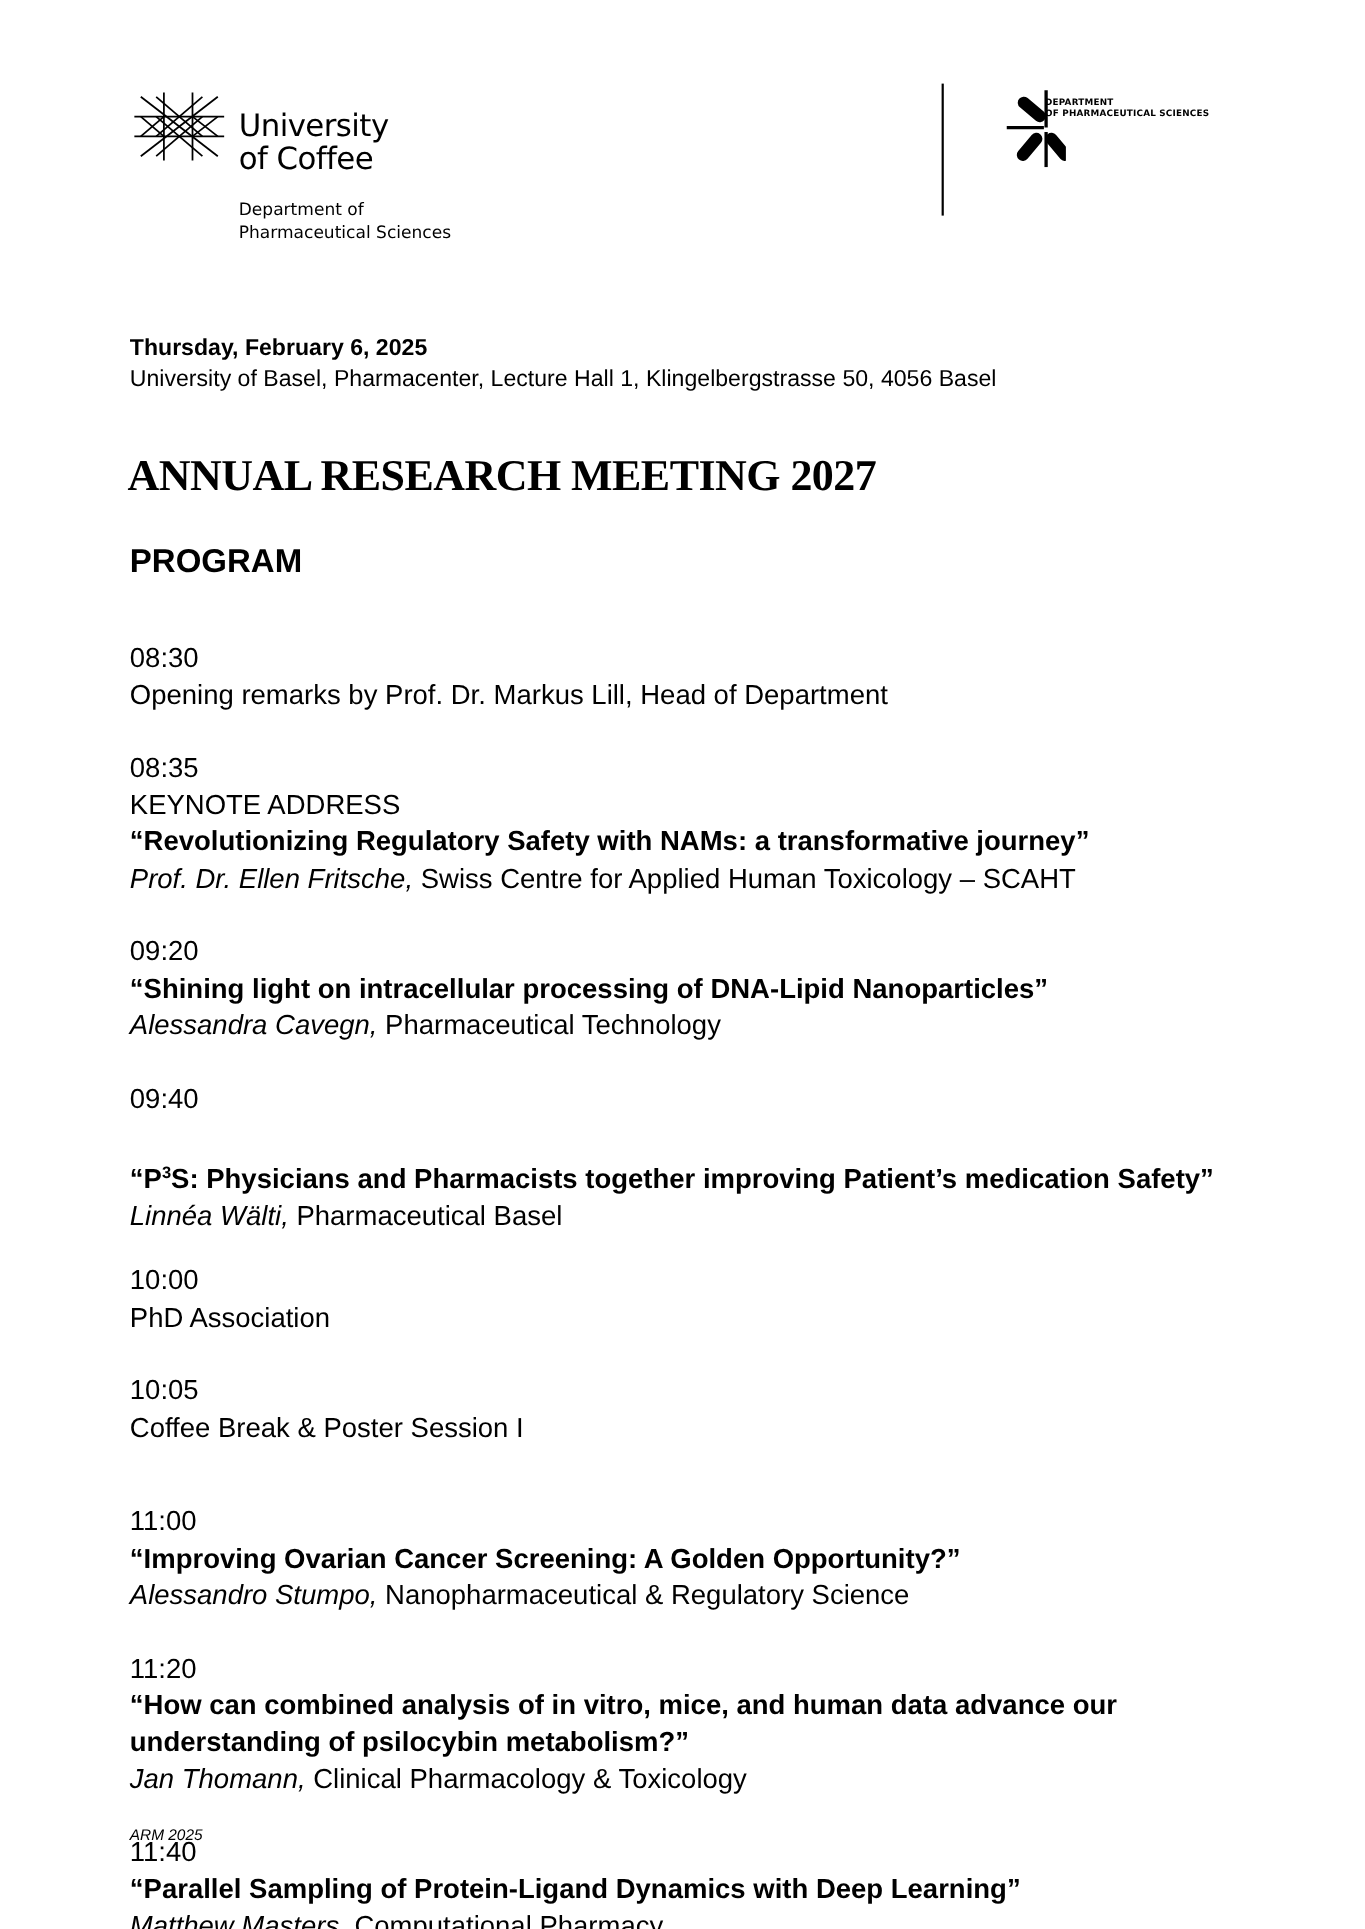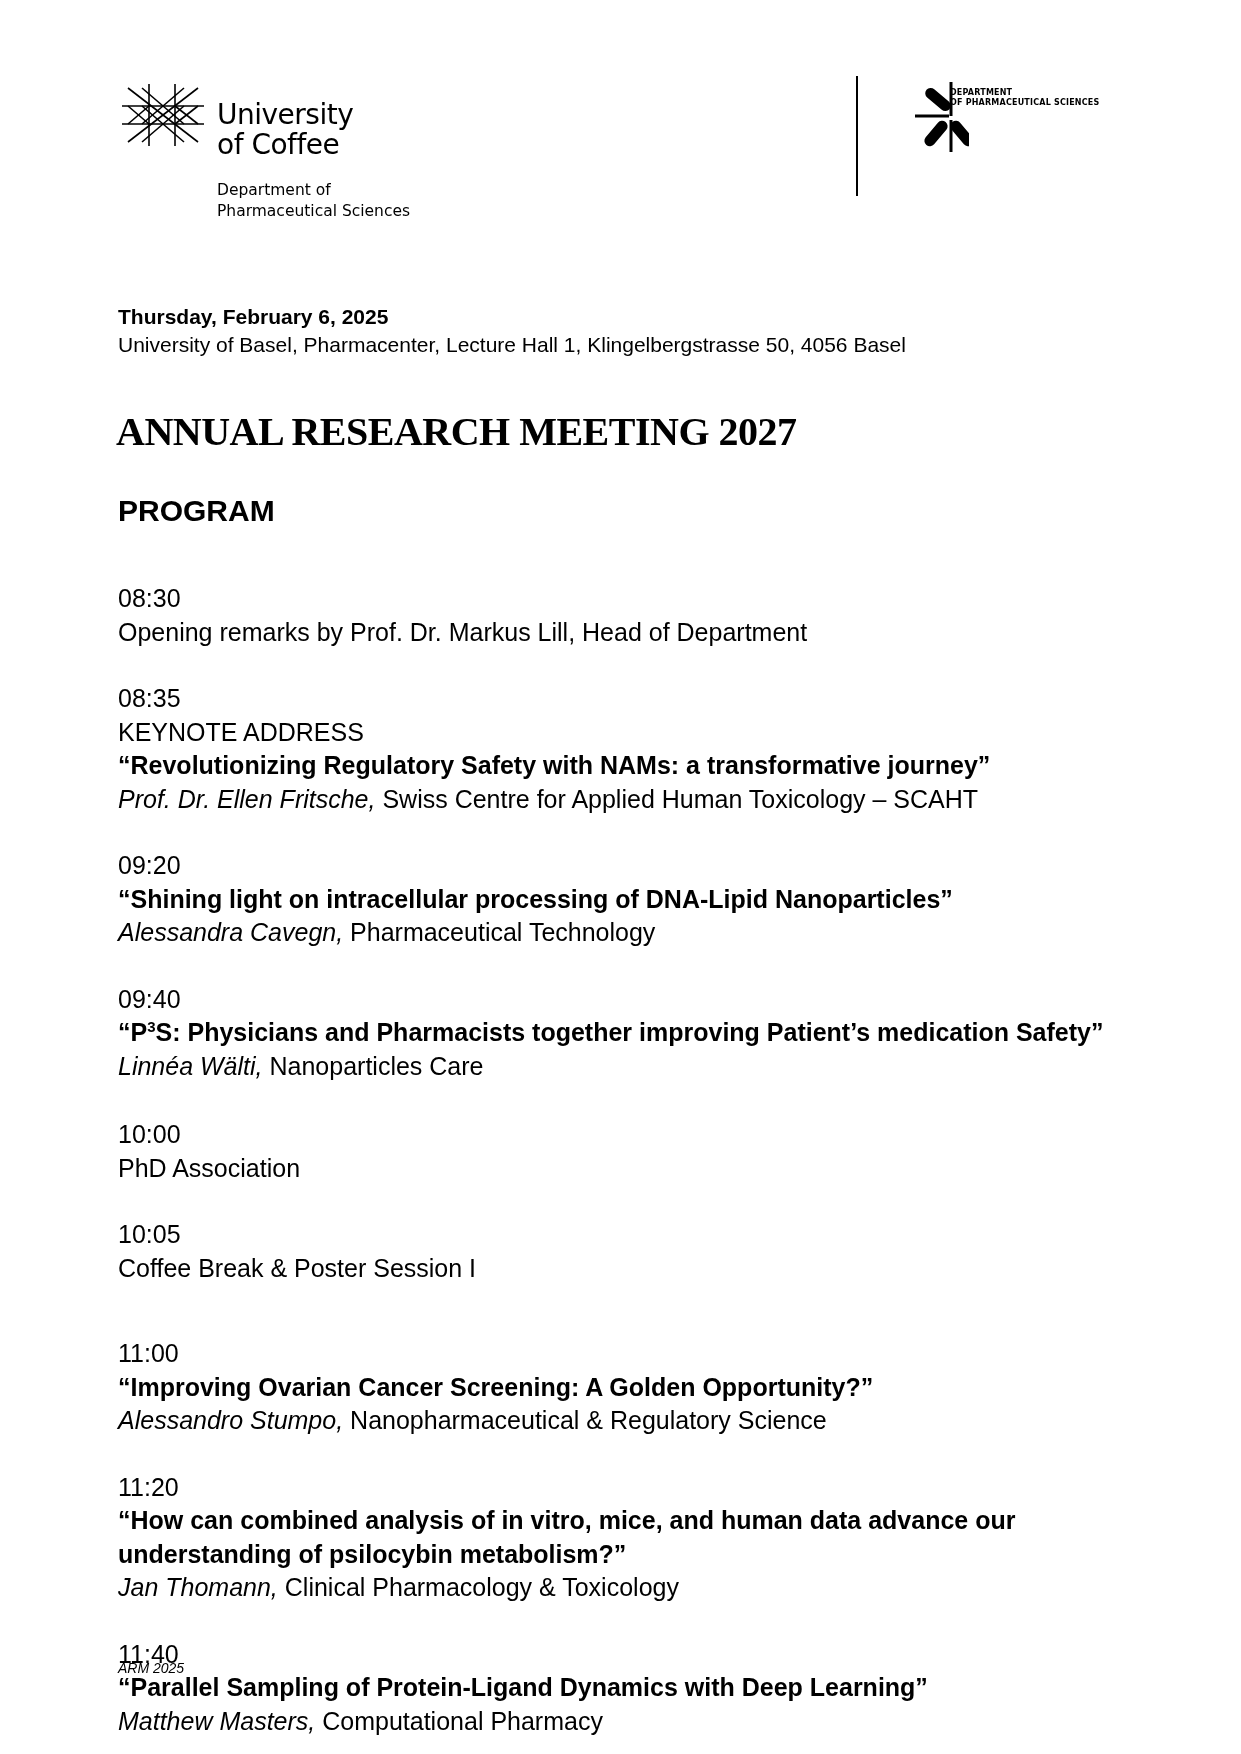--- a/index.html
+++ b/index.html
@@ -95,25 +95,25 @@
   </div>
 
   <div class="item" style="margin-bottom:33px;">
     <div class="time">09:20</div>
     <div class="body-col">
       <span class="talk">“Shining light on intracellular processing of DNA-Lipid Nanoparticles”</span>
       <span class="speaker-line"><span class="speaker-name">Alessandra Cavegn,</span><span> Pharmaceutical Technology</span></span>
     </div>
   </div>
 
-  <div class="item" style="margin-bottom:35px;">
+  <div class="item" style="margin-bottom:25px;gap:40px;">
     <div class="time">09:40</div>
     <div class="body-col">
       <span class="talk"><span>“P</span><sup>3</sup><span>S: Physicians and Pharmacists together improving Patient’s medication Safety”</span></span>
-      <span class="speaker-line"><span class="speaker-name">Linnéa Wälti,</span><span> Nanoparticles Care</span></span>
+      <span class="speaker-line"><span class="speaker-name">Linnéa Wälti,</span><span> Pharmaceutical Basel</span></span>
     </div>
   </div>
 
   <div class="item" style="margin-bottom:33px;">
     <div class="time">10:00</div>
     <div class="body-col"><span>PhD Association</span></div>
   </div>
 
   <div class="item" style="margin-bottom:52px;">
     <div class="time">10:05</div>

